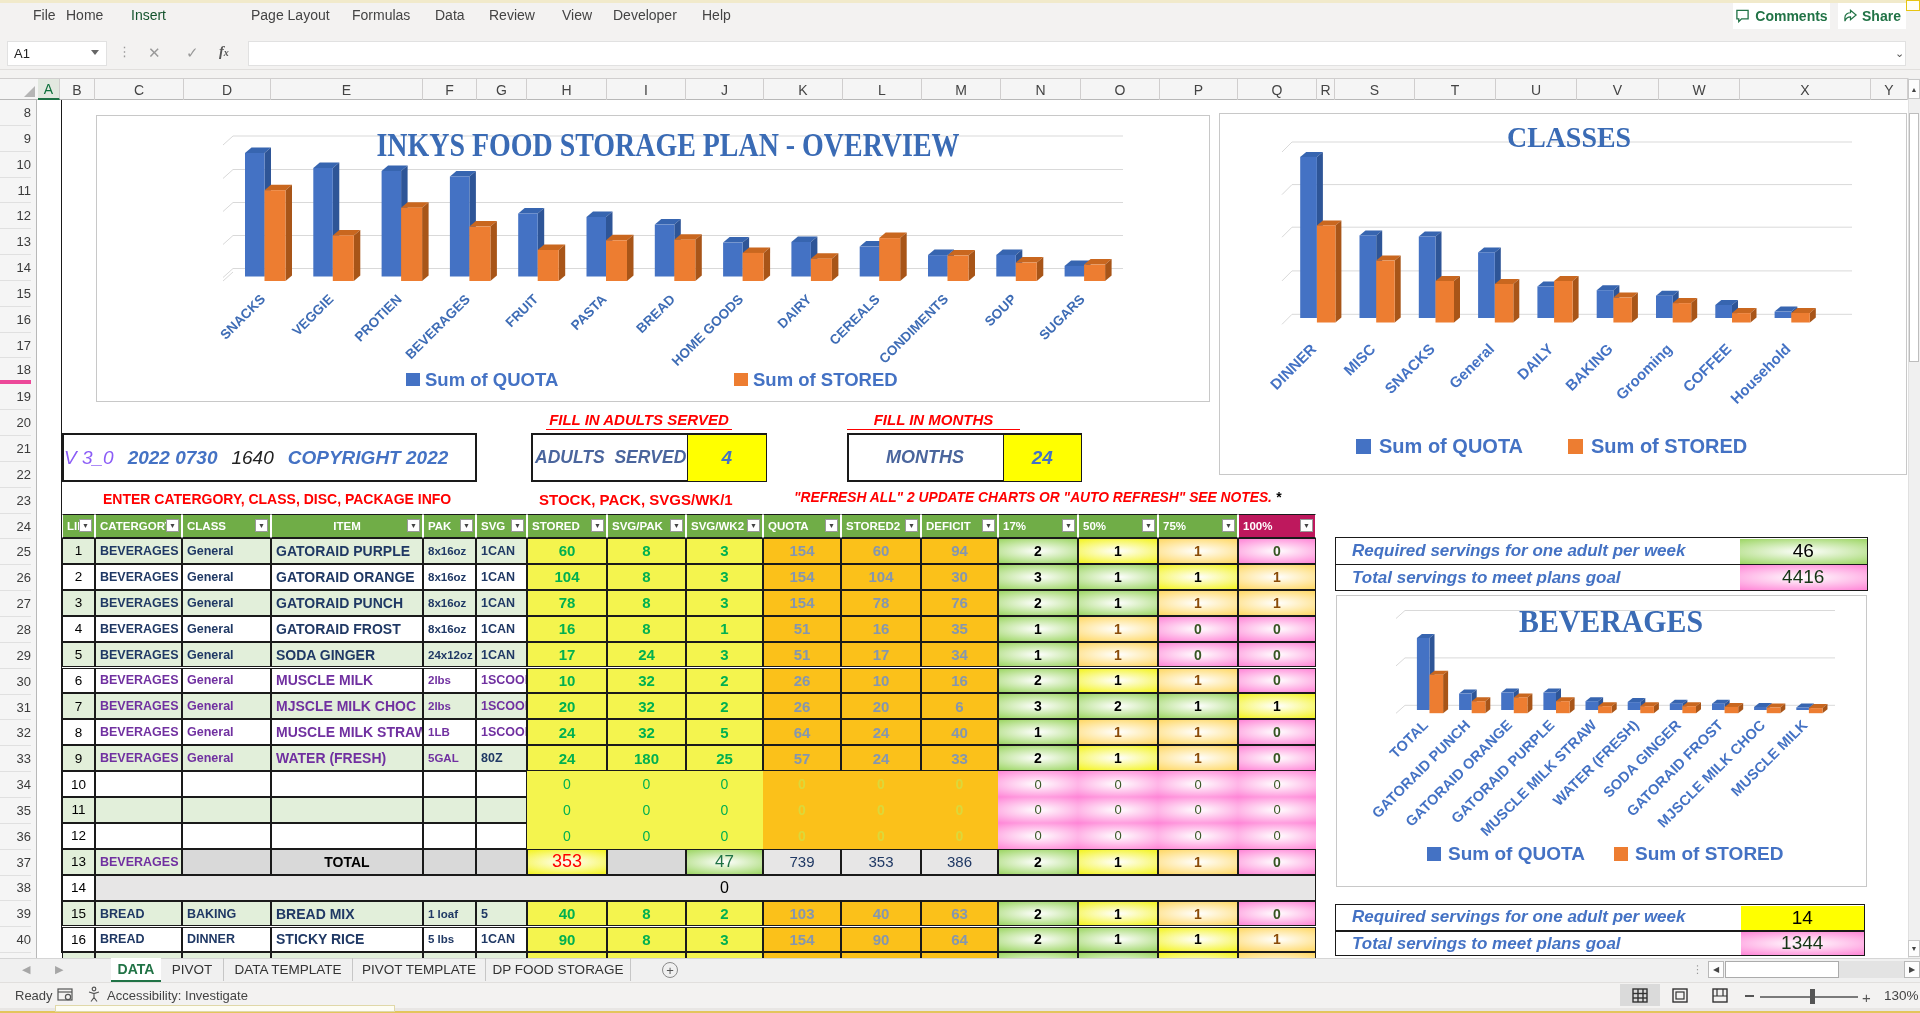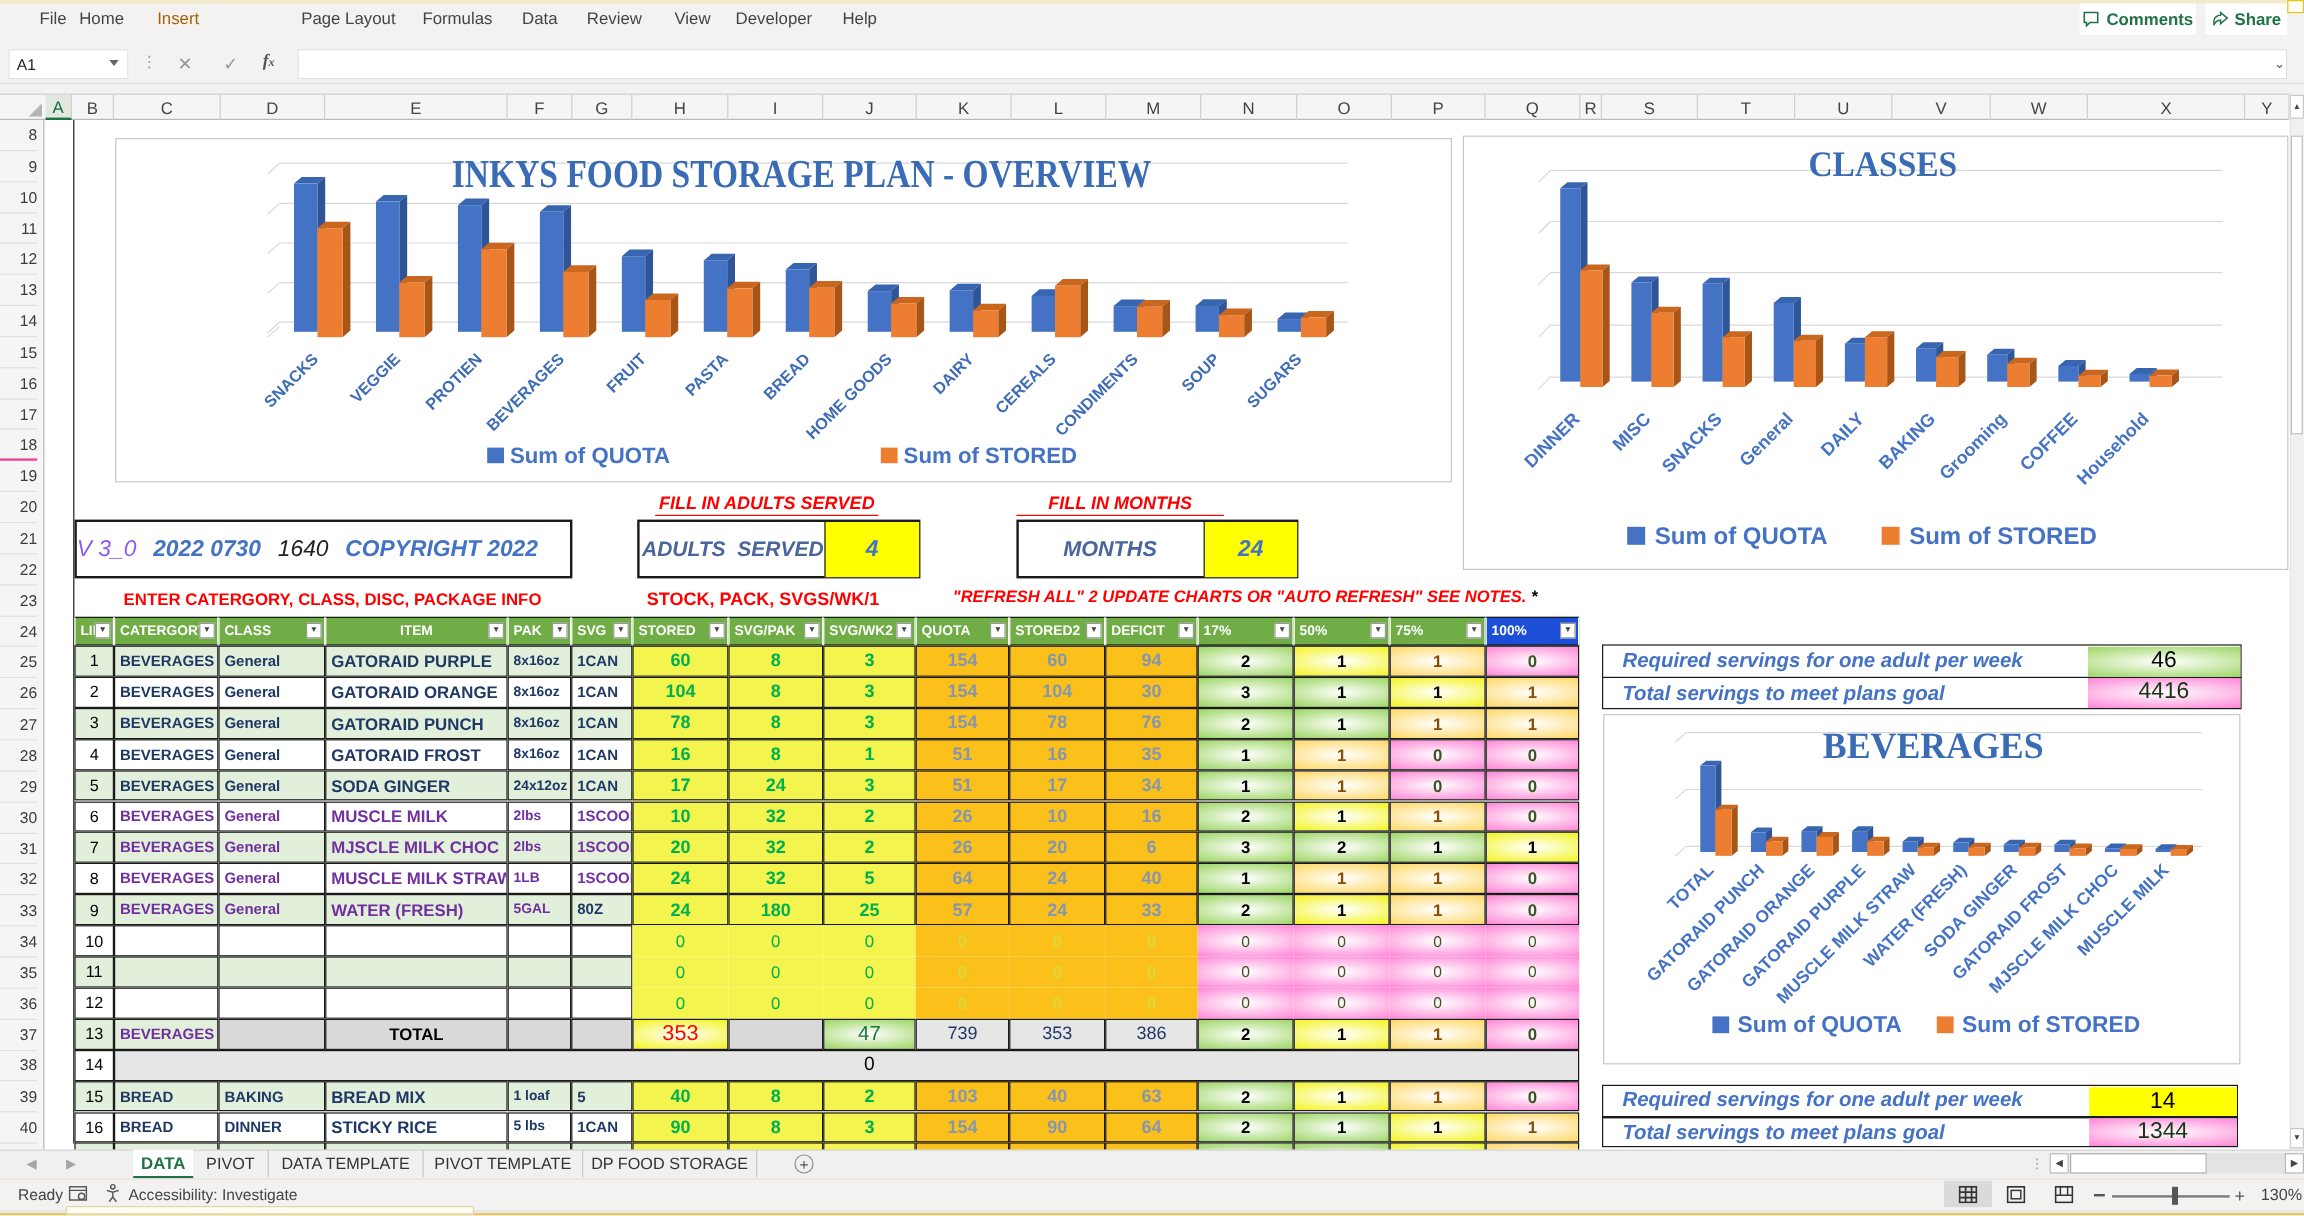--- a/index.html
+++ b/index.html
@@ -3,21 +3,21 @@
 *{margin:0;padding:0;box-sizing:border-box;}
 html,body{width:1920px;height:1013px;overflow:hidden;}
 body{font-family:"Liberation Sans",sans-serif;background:#fff;position:relative;}
 .tc{position:absolute;display:flex;align-items:center;white-space:nowrap;overflow:hidden;box-sizing:border-box;}
 .chartbox{position:absolute;background:#fff;border:1px solid #C8C8C8;}
 </style></head><body>
 <div style="position:absolute;left:0;top:0;width:1920px;height:32px;background:#F3F2F1;"></div>
 <div style="position:absolute;left:0;top:0;width:1920px;height:2.5px;background:#F1EACB;"></div>
 <div style="position:absolute;left:33px;top:7px;font-size:14px;color:#444;">File</div>
 <div style="position:absolute;left:66px;top:7px;font-size:14px;color:#444;">Home</div>
-<div style="position:absolute;left:131px;top:7px;font-size:14px;color:#a16207;">Insert</div>
+<div style="position:absolute;left:131px;top:7px;font-size:14px;color:#14532d;">Insert</div>
 <div style="position:absolute;left:192px;top:7px;font-size:14px;color:#444;margin-top:44px;">Draw</div>
 <div style="position:absolute;left:251px;top:7px;font-size:14px;color:#444;">Page Layout</div>
 <div style="position:absolute;left:352px;top:7px;font-size:14px;color:#444;">Formulas</div>
 <div style="position:absolute;left:435px;top:7px;font-size:14px;color:#444;">Data</div>
 <div style="position:absolute;left:489px;top:7px;font-size:14px;color:#444;">Review</div>
 <div style="position:absolute;left:562px;top:7px;font-size:14px;color:#444;">View</div>
 <div style="position:absolute;left:613px;top:7px;font-size:14px;color:#444;">Developer</div>
 <div style="position:absolute;left:702px;top:7px;font-size:14px;color:#444;">Help</div>
 <div style="position:absolute;left:1733px;top:3px;width:97px;height:26px;background:#fff;display:flex;align-items:center;justify-content:center;font-size:14px;font-weight:bold;color:#217346;"><svg width="15" height="14" viewBox="0 0 16 15" style="margin-right:5px">
       <path d="M2 1.5h12v9h-7l-3 3v-3h-2z" fill="none" stroke="#217346" stroke-width="1.4"></path>
@@ -67,21 +67,21 @@
 <div style="position:absolute;left:0;top:100.0px;width:31px;height:25.85px;display:flex;align-items:center;justify-content:flex-end;font-size:13px;color:#3b3b3b;border-bottom:1px solid #E0E0E0;">8</div>
 <div style="position:absolute;left:0;top:125.8px;width:31px;height:25.85px;display:flex;align-items:center;justify-content:flex-end;font-size:13px;color:#3b3b3b;border-bottom:1px solid #E0E0E0;">9</div>
 <div style="position:absolute;left:0;top:151.7px;width:31px;height:25.85px;display:flex;align-items:center;justify-content:flex-end;font-size:13px;color:#3b3b3b;border-bottom:1px solid #E0E0E0;">10</div>
 <div style="position:absolute;left:0;top:177.6px;width:31px;height:25.85px;display:flex;align-items:center;justify-content:flex-end;font-size:13px;color:#3b3b3b;border-bottom:1px solid #E0E0E0;">11</div>
 <div style="position:absolute;left:0;top:203.4px;width:31px;height:25.85px;display:flex;align-items:center;justify-content:flex-end;font-size:13px;color:#3b3b3b;border-bottom:1px solid #E0E0E0;">12</div>
 <div style="position:absolute;left:0;top:229.2px;width:31px;height:25.85px;display:flex;align-items:center;justify-content:flex-end;font-size:13px;color:#3b3b3b;border-bottom:1px solid #E0E0E0;">13</div>
 <div style="position:absolute;left:0;top:255.1px;width:31px;height:25.85px;display:flex;align-items:center;justify-content:flex-end;font-size:13px;color:#3b3b3b;border-bottom:1px solid #E0E0E0;">14</div>
 <div style="position:absolute;left:0;top:281.0px;width:31px;height:25.85px;display:flex;align-items:center;justify-content:flex-end;font-size:13px;color:#3b3b3b;border-bottom:1px solid #E0E0E0;">15</div>
 <div style="position:absolute;left:0;top:306.8px;width:31px;height:25.85px;display:flex;align-items:center;justify-content:flex-end;font-size:13px;color:#3b3b3b;border-bottom:1px solid #E0E0E0;">16</div>
 <div style="position:absolute;left:0;top:332.6px;width:31px;height:25.85px;display:flex;align-items:center;justify-content:flex-end;font-size:13px;color:#3b3b3b;border-bottom:1px solid #E0E0E0;">17</div>
-<div style="position:absolute;left:0;top:358.5px;width:31px;height:25.85px;display:flex;align-items:center;justify-content:flex-end;font-size:13px;color:#3b3b3b;border-bottom:2px solid #ec4899;">18</div>
+<div style="position:absolute;left:0;top:358.5px;width:31px;height:25.85px;display:flex;align-items:center;justify-content:flex-end;font-size:13px;color:#3b3b3b;border-bottom:4px solid #ec4899;">18</div>
 <div style="position:absolute;left:0;top:384.4px;width:31px;height:25.85px;display:flex;align-items:center;justify-content:flex-end;font-size:13px;color:#3b3b3b;border-bottom:1px solid #E0E0E0;">19</div>
 <div style="position:absolute;left:0;top:410.2px;width:31px;height:25.85px;display:flex;align-items:center;justify-content:flex-end;font-size:13px;color:#3b3b3b;border-bottom:1px solid #E0E0E0;">20</div>
 <div style="position:absolute;left:0;top:436.1px;width:31px;height:25.85px;display:flex;align-items:center;justify-content:flex-end;font-size:13px;color:#3b3b3b;border-bottom:1px solid #E0E0E0;">21</div>
 <div style="position:absolute;left:0;top:461.9px;width:31px;height:25.85px;display:flex;align-items:center;justify-content:flex-end;font-size:13px;color:#3b3b3b;border-bottom:1px solid #E0E0E0;">22</div>
 <div style="position:absolute;left:0;top:487.8px;width:31px;height:25.85px;display:flex;align-items:center;justify-content:flex-end;font-size:13px;color:#3b3b3b;border-bottom:1px solid #E0E0E0;">23</div>
 <div style="position:absolute;left:0;top:513.6px;width:31px;height:25.85px;display:flex;align-items:center;justify-content:flex-end;font-size:13px;color:#3b3b3b;border-bottom:1px solid #E0E0E0;">24</div>
 <div style="position:absolute;left:0;top:539.5px;width:31px;height:25.85px;display:flex;align-items:center;justify-content:flex-end;font-size:13px;color:#3b3b3b;border-bottom:1px solid #E0E0E0;">25</div>
 <div style="position:absolute;left:0;top:565.3px;width:31px;height:25.85px;display:flex;align-items:center;justify-content:flex-end;font-size:13px;color:#3b3b3b;border-bottom:1px solid #E0E0E0;">26</div>
 <div style="position:absolute;left:0;top:591.2px;width:31px;height:25.85px;display:flex;align-items:center;justify-content:flex-end;font-size:13px;color:#3b3b3b;border-bottom:1px solid #E0E0E0;">27</div>
 <div style="position:absolute;left:0;top:617.0px;width:31px;height:25.85px;display:flex;align-items:center;justify-content:flex-end;font-size:13px;color:#3b3b3b;border-bottom:1px solid #E0E0E0;">28</div>
@@ -418,21 +418,21 @@
 <div class="tc" style="left:841px;top:514.0px;width:80px;height:24.0px;background:#70AD47;color:#fff;font-size:11.5px;font-weight:bold;border:1px solid #FFFFFF;border-top:1px solid #1a1a1a;border-bottom:1px solid #1a1a1a;justify-content:flex-start;padding-left:4px;z-index:1;">STORED2</div>
 <div style="position:absolute;left:905px;top:519px;width:13px;height:13px;background:#fff;border:1px solid #999;z-index:3;display:flex;align-items:center;justify-content:center;font-size:7px;color:#444;">▼</div>
 <div class="tc" style="left:921px;top:514.0px;width:77px;height:24.0px;background:#70AD47;color:#fff;font-size:11.5px;font-weight:bold;border:1px solid #FFFFFF;border-top:1px solid #1a1a1a;border-bottom:1px solid #1a1a1a;justify-content:flex-start;padding-left:4px;z-index:1;">DEFICIT</div>
 <div style="position:absolute;left:982px;top:519px;width:13px;height:13px;background:#fff;border:1px solid #999;z-index:3;display:flex;align-items:center;justify-content:center;font-size:7px;color:#444;">▼</div>
 <div class="tc" style="left:998px;top:514.0px;width:80px;height:24.0px;background:#70AD47;color:#fff;font-size:11.5px;font-weight:bold;border:1px solid #FFFFFF;border-top:1px solid #1a1a1a;border-bottom:1px solid #1a1a1a;justify-content:flex-start;padding-left:4px;z-index:1;">17%</div>
 <div style="position:absolute;left:1062px;top:519px;width:13px;height:13px;background:#fff;border:1px solid #999;z-index:3;display:flex;align-items:center;justify-content:center;font-size:7px;color:#444;">▼</div>
 <div class="tc" style="left:1078px;top:514.0px;width:80px;height:24.0px;background:#70AD47;color:#fff;font-size:11.5px;font-weight:bold;border:1px solid #FFFFFF;border-top:1px solid #1a1a1a;border-bottom:1px solid #1a1a1a;justify-content:flex-start;padding-left:4px;z-index:1;">50%</div>
 <div style="position:absolute;left:1142px;top:519px;width:13px;height:13px;background:#fff;border:1px solid #999;z-index:3;display:flex;align-items:center;justify-content:center;font-size:7px;color:#444;">▼</div>
 <div class="tc" style="left:1158px;top:514.0px;width:80px;height:24.0px;background:#70AD47;color:#fff;font-size:11.5px;font-weight:bold;border:1px solid #FFFFFF;border-top:1px solid #1a1a1a;border-bottom:1px solid #1a1a1a;justify-content:flex-start;padding-left:4px;z-index:1;">75%</div>
 <div style="position:absolute;left:1222px;top:519px;width:13px;height:13px;background:#fff;border:1px solid #999;z-index:3;display:flex;align-items:center;justify-content:center;font-size:7px;color:#444;">▼</div>
-<div class="tc" style="left:1238px;top:514.0px;width:78px;height:24.0px;background:#1d4ed8;color:#fff;font-size:11.5px;font-weight:bold;border:1px solid #FFFFFF;border-top:1px solid #1a1a1a;border-bottom:1px solid #1a1a1a;justify-content:flex-start;padding-left:4px;z-index:1;">100%</div>
+<div class="tc" style="left:1238px;top:514.0px;width:78px;height:24.0px;background:#be185d;color:#fff;font-size:11.5px;font-weight:bold;border:1px solid #FFFFFF;border-top:1px solid #1a1a1a;border-bottom:1px solid #1a1a1a;justify-content:flex-start;padding-left:4px;z-index:1;">100%</div>
 <div style="position:absolute;left:1300px;top:519px;width:13px;height:13px;background:#fff;border:1px solid #999;z-index:3;display:flex;align-items:center;justify-content:center;font-size:7px;color:#444;">▼</div>
 <div class="tc" style="left:62px;top:538.0px;width:33px;height:25.9px;background:#E2EFDA;color:#000;font-size:13.5px;border:1px solid #1a1a1a;justify-content:center;z-index:1;">1</div>
 <div class="tc" style="left:95px;top:538.0px;width:87px;height:25.9px;background:#E2EFDA;color:#1F3864;font-size:12.5px;font-weight:bold;border:1px solid #1a1a1a;justify-content:flex-start;padding-left:4px;z-index:1;">BEVERAGES</div>
 <div class="tc" style="left:182px;top:538.0px;width:89px;height:25.9px;background:#E2EFDA;color:#1F3864;font-size:12.5px;font-weight:bold;border:1px solid #1a1a1a;justify-content:flex-start;padding-left:4px;z-index:1;">General</div>
 <div class="tc" style="left:271px;top:538.0px;width:152px;height:25.9px;background:#E2EFDA;color:#1F3864;font-size:14px;font-weight:bold;border:1px solid #1a1a1a;justify-content:flex-start;padding-left:4px;z-index:1;">GATORAID PURPLE</div>
 <div class="tc" style="left:423px;top:538.0px;width:53px;height:25.9px;background:#E2EFDA;color:#1F3864;font-size:11.5px;font-weight:bold;border:1px solid #1a1a1a;justify-content:flex-start;padding-left:4px;z-index:1;">8x16oz</div>
 <div class="tc" style="left:476px;top:538.0px;width:51px;height:25.9px;background:#E2EFDA;color:#1F3864;font-size:12.5px;font-weight:bold;border:1px solid #1a1a1a;justify-content:flex-start;padding-left:4px;z-index:1;">1CAN</div>
 <div class="tc" style="left:527px;top:538.0px;width:80px;height:25.9px;background:#F4F44E;color:#00B050;font-size:15px;font-weight:bold;border:1px solid #1a1a1a;justify-content:center;z-index:1;">60</div>
 <div class="tc" style="left:607px;top:538.0px;width:79px;height:25.9px;background:#F4F44E;color:#00B050;font-size:15px;font-weight:bold;border:1px solid #1a1a1a;justify-content:center;z-index:1;">8</div>
 <div class="tc" style="left:686px;top:538.0px;width:77px;height:25.9px;background:#F4F44E;color:#00B050;font-size:15px;font-weight:bold;border:1px solid #1a1a1a;justify-content:center;z-index:1;">3</div>

